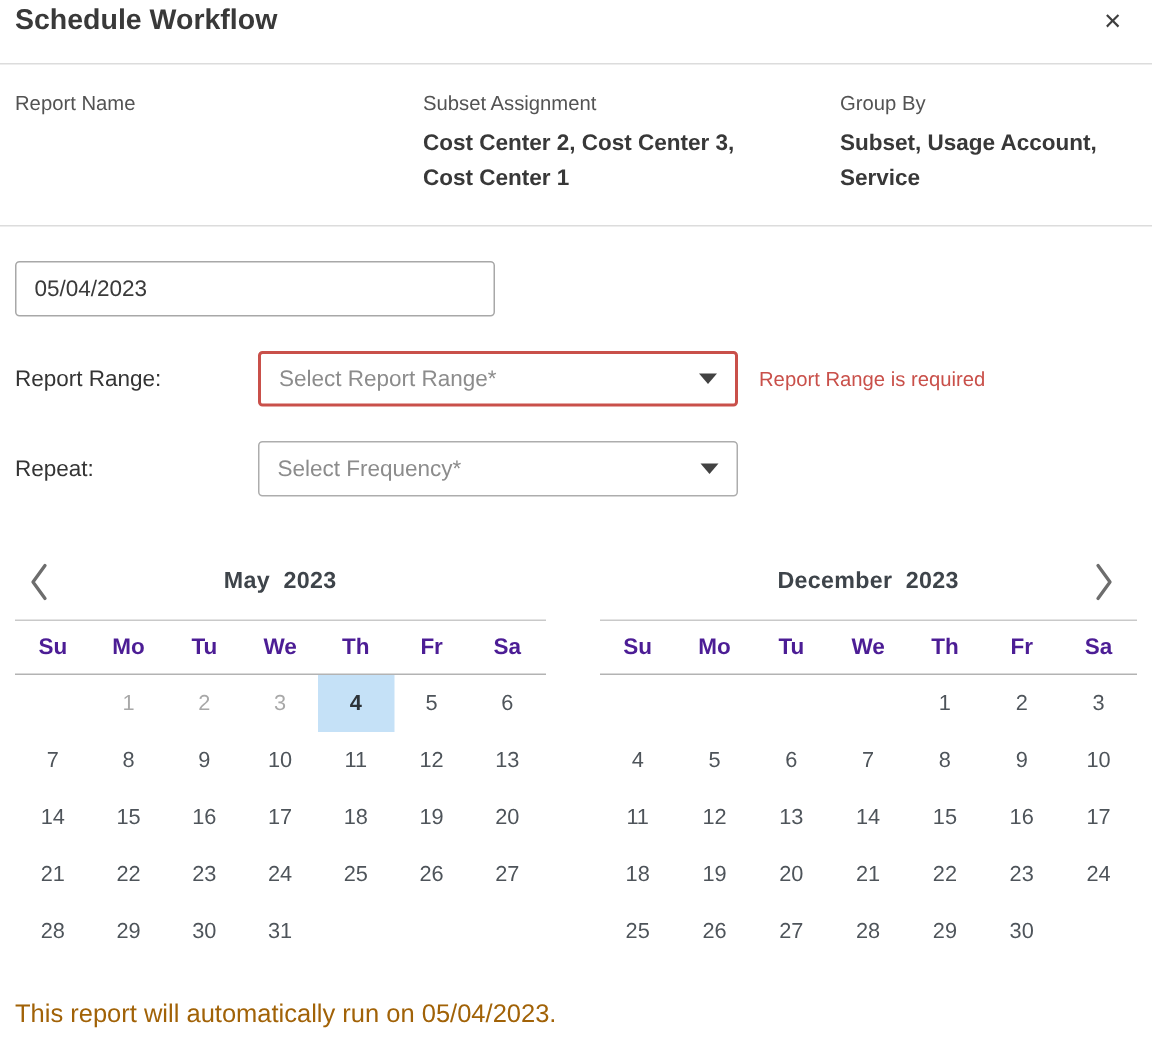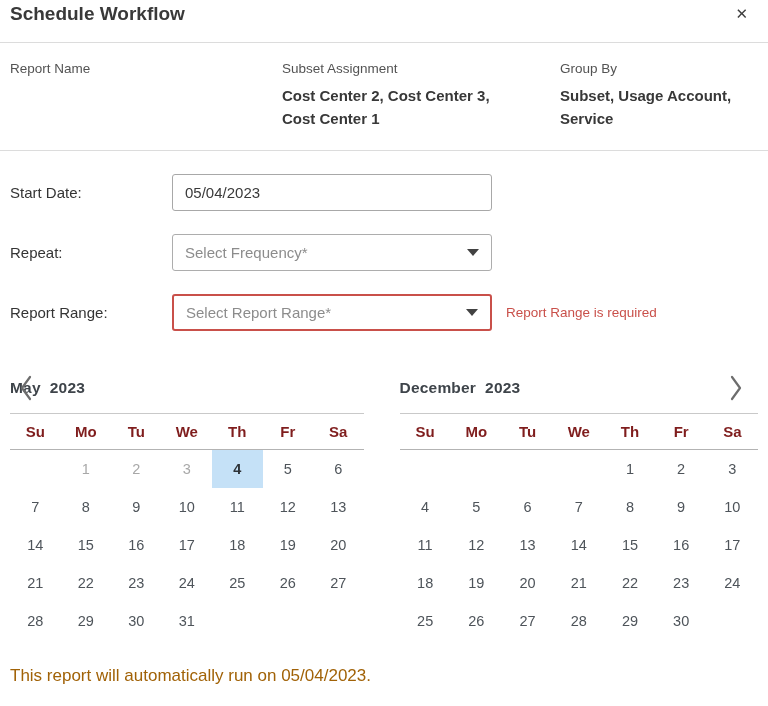--- a/index.html
+++ b/index.html
@@ -36,33 +36,33 @@
   .select .ph { color: #8c8c8c; }
   .select.invalid { border: 2px solid var(--accent_red, #c9504a); }
   .caret { width: 0; height: 0; border-left: 6px solid transparent;
            border-right: 6px solid transparent; border-top: 7px solid #424242; }
   .error { margin-left: 14px; font-size: 13.5px; color: var(--accent_red, #c9504a); }
   
   .cals { display: flex; padding: 0 10px; margin-top: 32px; }
   .cal { width: 357px; }
   .cal.second { width: 362px; margin-left: 36px; }
   .cal-head { position: relative; height: 50px; display: flex;
-              align-items: center; }
+              align-items: center; justify-content: center; }
   .cal-title { font-size: 15.5px; font-weight: 700; color: #3e444a;
                display: flex; gap: 9px; letter-spacing: 0.2px; }
   .nav { position: absolute; top: 11px; background: none; border: none; cursor: pointer;
          padding: 0; line-height: 0; }
   .nav.prev { left: 8px; }
   .nav.next { right: 14px; }
   .cal-grid { border-top: 1px solid #c9c9c9; }
   .cal-row { display: flex; height: 38px; }
   .cal-row.dow-row { height: 36px; border-bottom: 1px solid #b3b3b3; }
   .cal-cell { flex: 1; display: flex; align-items: center; justify-content: center;
               font-size: 14.5px; color: #4e545a; }
-  .cal-cell.dow { font-weight: 700; font-size: 15px; color: #7f1d1d; }
+  .cal-cell.dow { font-weight: 700; font-size: 15px; color: #4c1d95; }
   .cal-cell.day { cursor: pointer; }
   .cal-cell.day.muted { color: #a8a8a8; }
   .cal-cell.day.selected { background: var(--selected_bg, #c5e1f7);
                            font-weight: 700; color: #2e3338; }
   
   .footer { margin: 26px 10px 0; font-size: 17px; color: #a16207; }
 </style>
 </head>
 <body>
 
@@ -80,37 +80,36 @@
     <div class="sum-value">Cost Center 2, Cost Center 3, Cost Center 1</div>
   </div>
   <div class="sum-col c3">
     <div class="sum-label">Group By</div>
     <div class="sum-value">Subset, Usage Account, Service</div>
   </div>
 </div>
 
 <div class="form">
   <div class="frow">
-    <span class="flabel">Start Date:</span>
     <input class="control" type="text" value="05/04/2023" style="">
+  </div>
+  <div class="frow">
+    <span class="flabel">Report Range:</span>
+    <div class="control select invalid">
+      <span class="ph">Select Report Range*</span>
+      <span class="caret"></span>
+    </div>
+    <span class="error">Report Range is required</span>
   </div>
   <div class="frow">
     <span class="flabel">Repeat:</span>
     <div class="control select">
       <span class="ph">Select Frequency*</span>
       <span class="caret"></span>
     </div>
-  </div>
-  <div class="frow">
-    <span class="flabel">Report Range:</span>
-    <div class="control select invalid">
-      <span class="ph">Select Report Range*</span>
-      <span class="caret"></span>
-    </div>
-    <span class="error">Report Range is required</span>
   </div>
 </div>
 
 <div class="cals">
   <div class="cal">
     <div class="cal-head">
       <button class="nav prev">
         <svg width="16" height="28" viewBox="0 0 16 28">
           <polyline points="12,3 4,14 12,25" fill="none" stroke="#6d6d6d" stroke-width="2.2" stroke-linecap="round" stroke-linejoin="round"></polyline>
         </svg>

